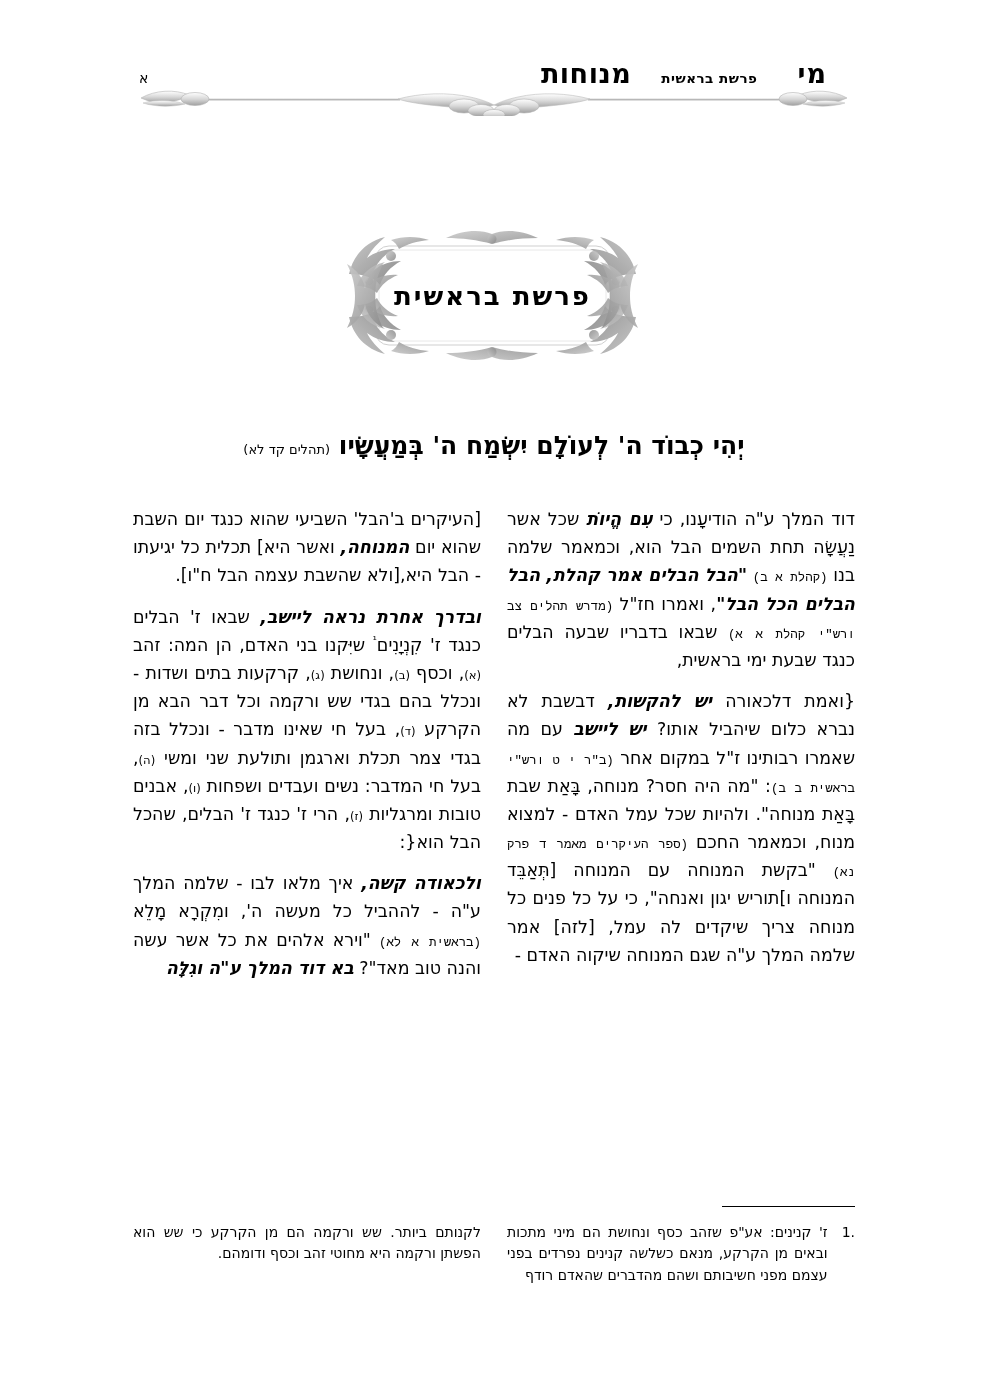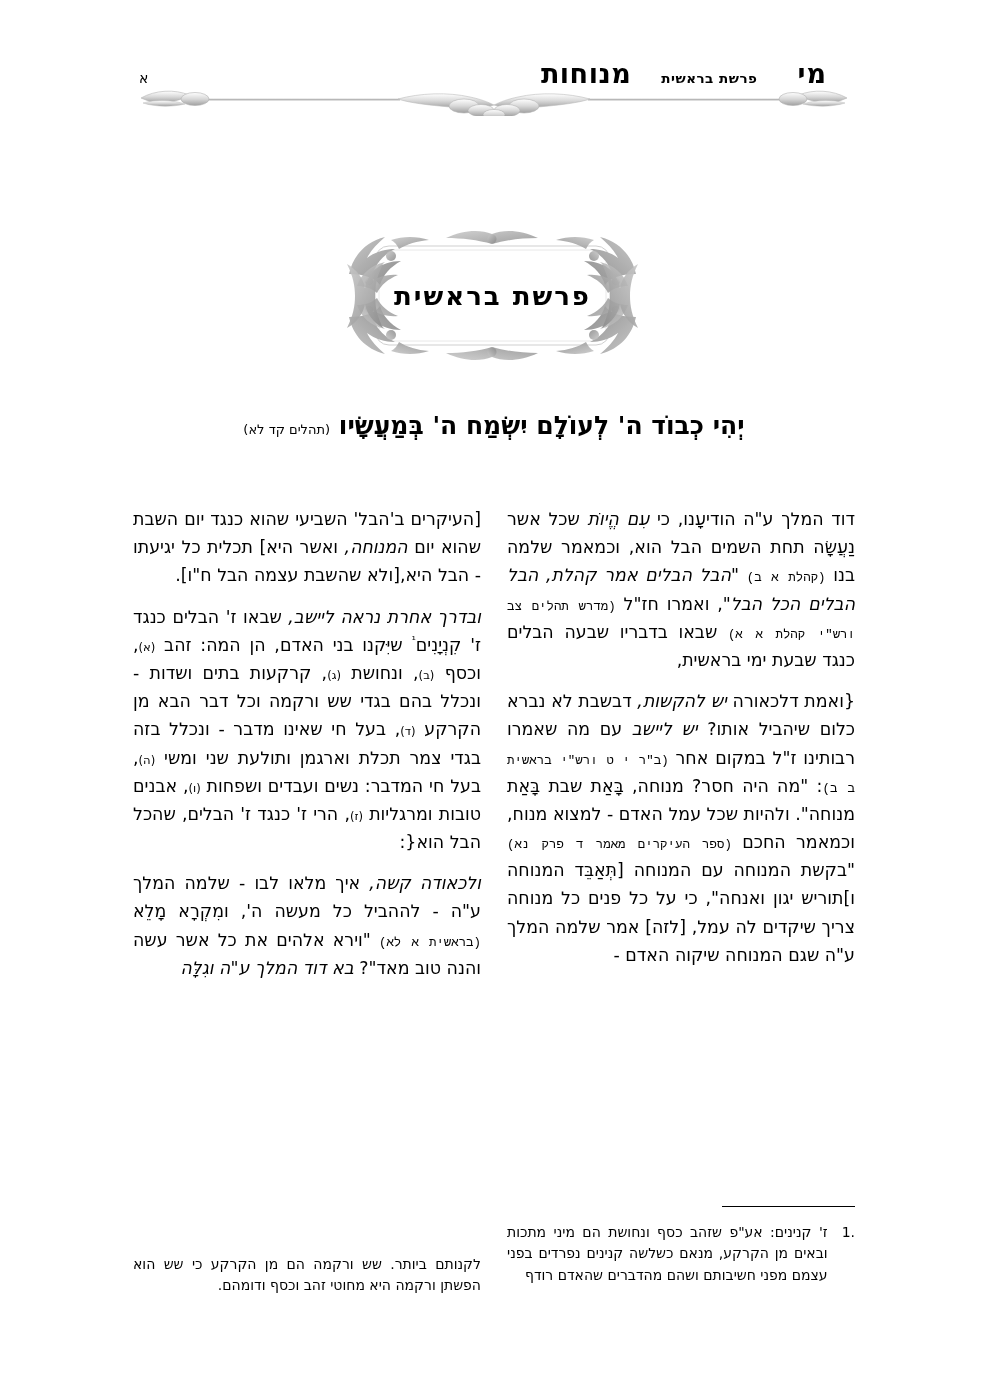--- a/index.html
+++ b/index.html
@@ -99,21 +99,21 @@
     justify-content: center;
     font-size: 26px;
     font-weight: 700;
     letter-spacing: 2px;
     direction: rtl;
   }
 
   
   .pasuk {
     position: absolute;
-    top: 408px;
+    top: 428px;
     left: 133px;
     width: 722px;
     text-align: center;
     direction: rtl;
     font-size: 25px;
     font-weight: 700;
     line-height: 1.45;
   }
   .pasuk .source {
     font-size: 13px;
@@ -140,21 +140,21 @@
     font-size: 17.4px;
     line-height: 1.62;
     hyphens: none;
   }
   .col p {
     margin: 0 0 13px 0;
     text-align: justify;
     text-align-last: right;
   }
   b { font-weight: 400; }
-  i, em { font-style: italic; font-weight: 400; }
+  i, em { font-style: italic; font-weight: 700; }
   .src {
     font-size: 12.4px;
     font-weight: 400;
     font-style: normal;
     font-family: Liberation Mono, monospace;
   }
   .mark {
     font-size: 11.6px;
     font-weight: 400;
   }
@@ -209,21 +209,20 @@
     unicode-bidi: isolate;
   }
   .fn-body {
     flex: 1 1 auto;
     text-align: justify;
     text-align-last: right;
   }
   .fn-cont {
     text-align: justify;
     text-align-last: right;
-    margin-top: 32px;
   }
 </style>
 </head>
 <body>
 
 <div class="page">
 
   <div class="running-head">
     <div class="rh-row">
       <span class="rh-mi">מי</span>

